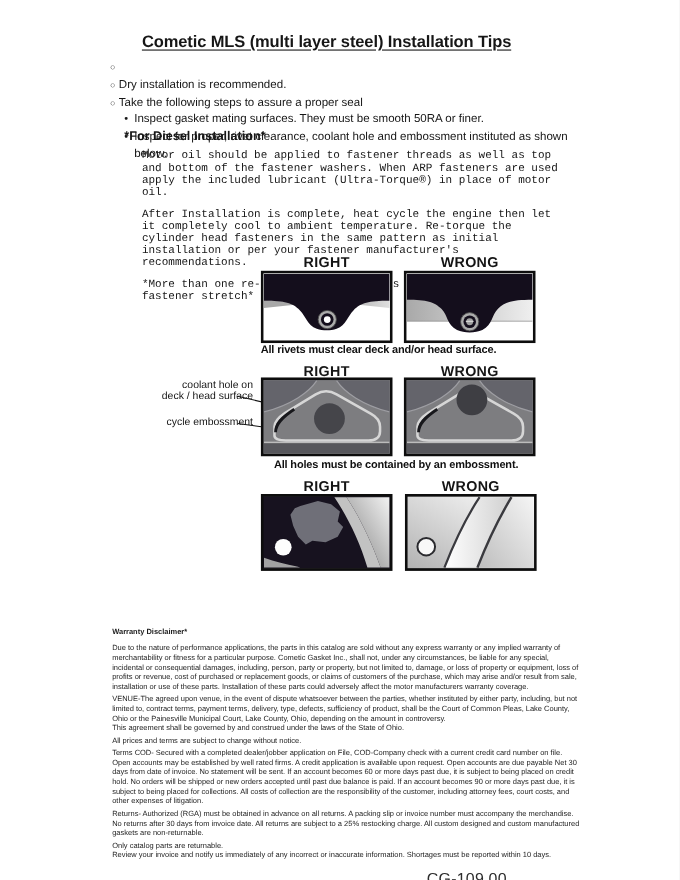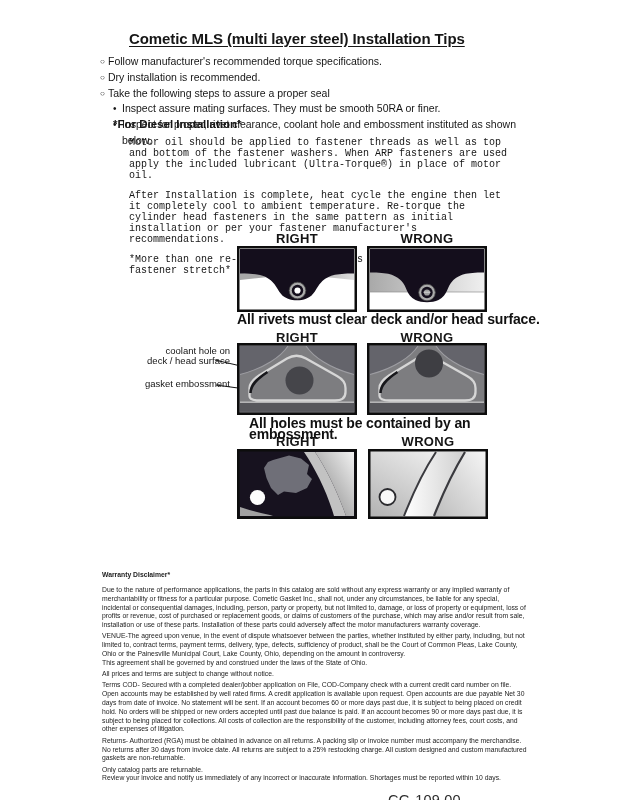--- a/index.html
+++ b/index.html
@@ -22,21 +22,21 @@
   .diesel{position:absolute;left:113px;top:118px;width:402px;}
   .dheading{font-size:11.5px;font-weight:bold;margin:0 0 7px 0;}
   .diesel p{font-size:10px;line-height:11px;margin:0 0 9px 16px;font-family:Liberation Mono, monospace;}
   .diesel p.note{margin-bottom:0;}
   
   .diagram{position:absolute;}
   .dlabels{display:flex;}
   .dlabels span{width:120px;text-align:center;font-size:13px;font-weight:bold;letter-spacing:.3px;color:#141414;}
   .dpanels{display:flex;}
   .dpanels svg{display:block;}
-  .dcaption{font-size:14px;font-weight:bold;letter-spacing:-.15px;margin-top:2px;white-space:pre-line;line-height:10.5px;color:#111;}
+  .dcaption{font-size:10px;font-weight:bold;letter-spacing:-.15px;margin-top:2px;white-space:pre-line;line-height:10.5px;color:#111;}
   .d1{left:237px;top:231px;}
   .d1 .dlabels span:first-child{margin-right:10px;}
   .d1 .dpanels svg:first-child{margin-right:10px;}
   .d3{left:237px;top:434px;}
   .d3 .dlabels span:first-child{margin-right:11px;}
   .d3 .dpanels svg:first-child{margin-right:11px;}
   .d2{left:120px;top:330px;width:370px;height:100px;}
   .d2 .dlabel-r{position:absolute;left:117px;top:0;width:120px;text-align:center;font-size:13px;font-weight:bold;letter-spacing:.3px;}
   .d2 .dlabel-w{position:absolute;left:247px;top:0;width:120px;text-align:center;font-size:13px;font-weight:bold;letter-spacing:.3px;}
   .d2 .panel-r{position:absolute;left:117px;top:13px;}
@@ -54,33 +54,32 @@
 </style>
 </head>
 <body>
 
 <div class="page">
 
   <div class="intro">
     <div class="title">Cometic MLS (multi layer steel) Installation Tips</div>
     <div class="brow">
       <span class="mark">○</span>
-      <span>Follow manufacturer's recommended torque specifications.</span>
     </div>
     <div class="brow">
       <span class="mark">○</span>
       <span>Dry installation is recommended.</span>
     </div>
     <div class="brow">
       <span class="mark">○</span>
       <span>Take the following steps to assure a proper seal</span>
     </div>
     <div class="brow sub">
       <span class="mark">•</span>
-      <span>Inspect assure mating surfaces.  They must be smooth 50RA or finer.</span>
+      <span>Inspect gasket mating surfaces.  They must be smooth 50RA or finer.</span>
     </div>
     <div class="brow sub">
       <span class="mark">•</span>
       <span>Inspect for proper, rivet clearance, coolant hole and embossment instituted as shown below.</span>
     </div>
   </div>
 
   <div class="diesel">
     <div class="dheading">*For Diesel Installation*</div>
     <p>Motor oil should be applied to fastener threads as well as top and bottom of the fastener washers. When ARP fasteners are used apply the included lubricant (Ultra-Torque®) in place of motor oil.</p>
@@ -127,21 +126,21 @@
         <path d="M56.5,46.2 H63.5" stroke="#d5d5d5" stroke-width="1"></path>
         <rect x="1.25" y="1.25" width="117.5" height="63.5" fill="none" stroke="#0d0d0d" stroke-width="2.5"></rect>
       </svg>
     </div>
     <div class="dcaption">All rivets must clear deck and/or head surface.</div>
   </div>
 
   <div class="diagram d2">
     <div class="side-label coolant">coolant hole on
 deck / head surface</div>
-    <div class="side-label emboss">gasket embossment</div>
+    <div class="side-label emboss">cycle embossment</div>
     <svg class="leads" width="370" height="100" viewBox="0 0 370 100">
       <line x1="95" y1="30" x2="181" y2="50" stroke="#141414" stroke-width="1"></line>
       <line x1="96" y1="55" x2="147" y2="62" stroke="#141414" stroke-width="1"></line>
     </svg>
     <span class="dlabel-r">RIGHT</span>
     <span class="dlabel-w">WRONG</span>
     <svg class="panel-r" width="120" height="72" viewBox="0 0 120 72">
       <rect x="2" y="2" width="116" height="68" fill="#7d7d80"></rect>
       <path d="M3,3 L51,3 C44,13.5 28,25 3,31.5 Z" fill="#64646b"></path>
       <path d="M51,3 C44,13.5 28,25 3,31.5" fill="none" stroke="#9d9da2" stroke-width="1.1"></path>

